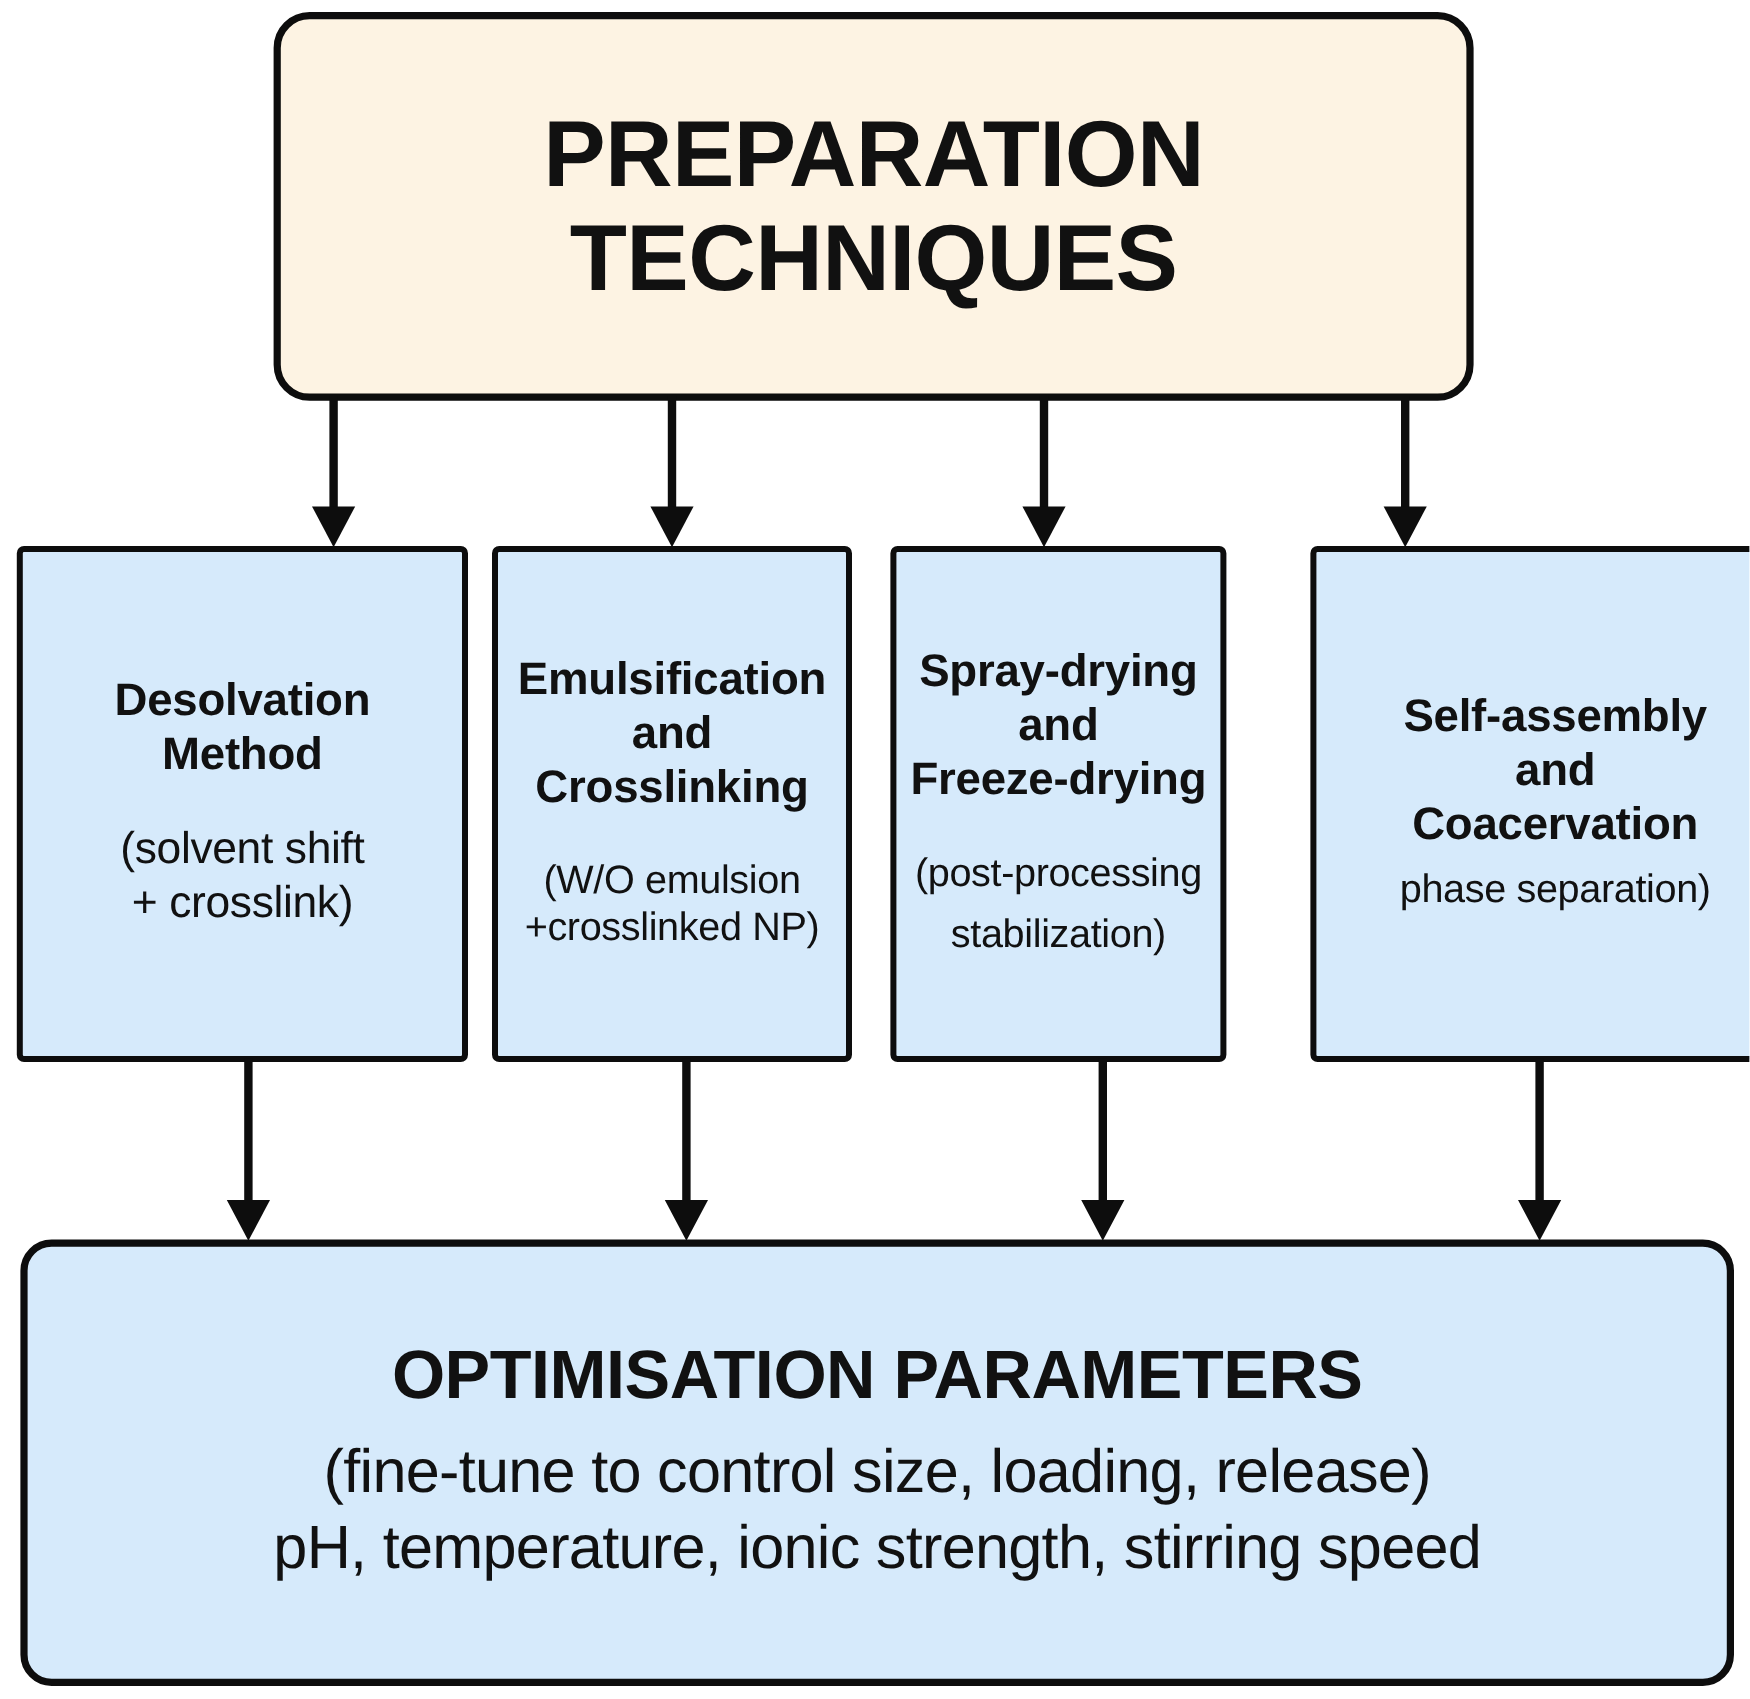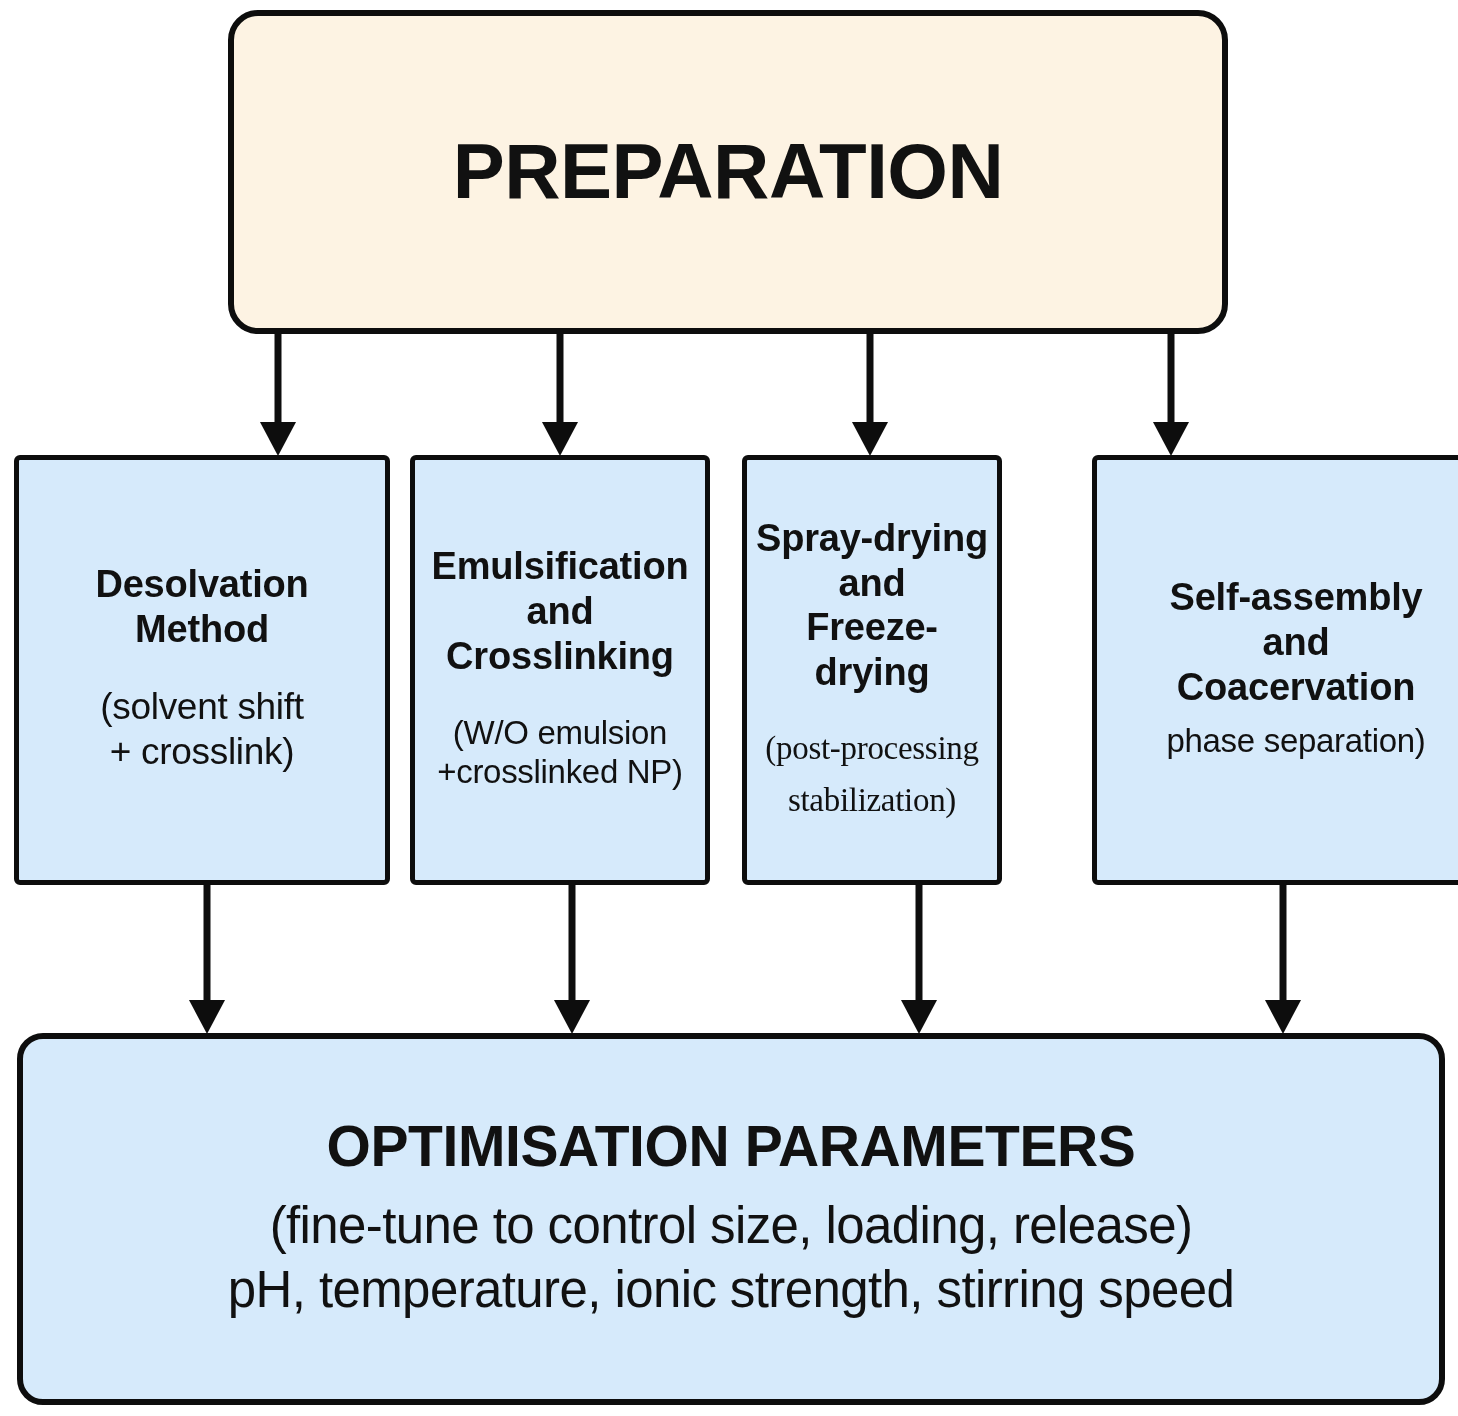--- a/index.html
+++ b/index.html
@@ -67,26 +67,26 @@
   }
   .tech-sub {
     font-weight: 400;
     font-size: 36px;
     line-height: 1.2;
     letter-spacing: -0.3px;
     margin-top: 34px;
   }
   #tech-node-0 { left: 14px;   width: 376px; }
   #tech-node-1 { left: 410px;  width: 300px; }
-  #tech-node-2 { left: 742px;  width: 260px; }
+  #tech-node-2 { left: 742px;  width: 280px; }
   #tech-node-3 { left: 1092px; width: 408px; }
 
   #tech-node-0 .tech-sub { font-size: 37px; }
   #tech-node-1 .tech-sub { font-size: 33px; }
-  #tech-node-2 .tech-sub { font-size: 33px; font-family: Liberation Serif, serif; }
+  #tech-node-2 .tech-sub { font-size: 33px; }
   #tech-node-3 .tech-sub { font-size: 33px; }
 
   
   #params-node {
     left: 17px;
     top: 1033px;
     width: 1428px;
     height: 372px;
     background: #d6eafb;
     border-radius: 26px;
@@ -121,20 +121,21 @@
     fill: #0d0d0d;
   }
 </style>
 </head>
 <body>
 
 <div id="canvas">
 
   <div class="node" id="header-node">
     <div class="title-line">PREPARATION</div>
+    <div class="title-line">TECHNIQUES</div>
   </div>
 
   <svg class="connector" style="left:248px; top:330px; width:60px; height:128px;" viewBox="0 0 60 128">
     <line x1="30" y1="0" x2="30" y2="98"></line>
     <polygon points="30,126 12,92 48,92"></polygon>
   </svg>
   <svg class="connector" style="left:530px; top:330px; width:60px; height:128px;" viewBox="0 0 60 128">
     <line x1="30" y1="0" x2="30" y2="98"></line>
     <polygon points="30,126 12,92 48,92"></polygon>
   </svg>

